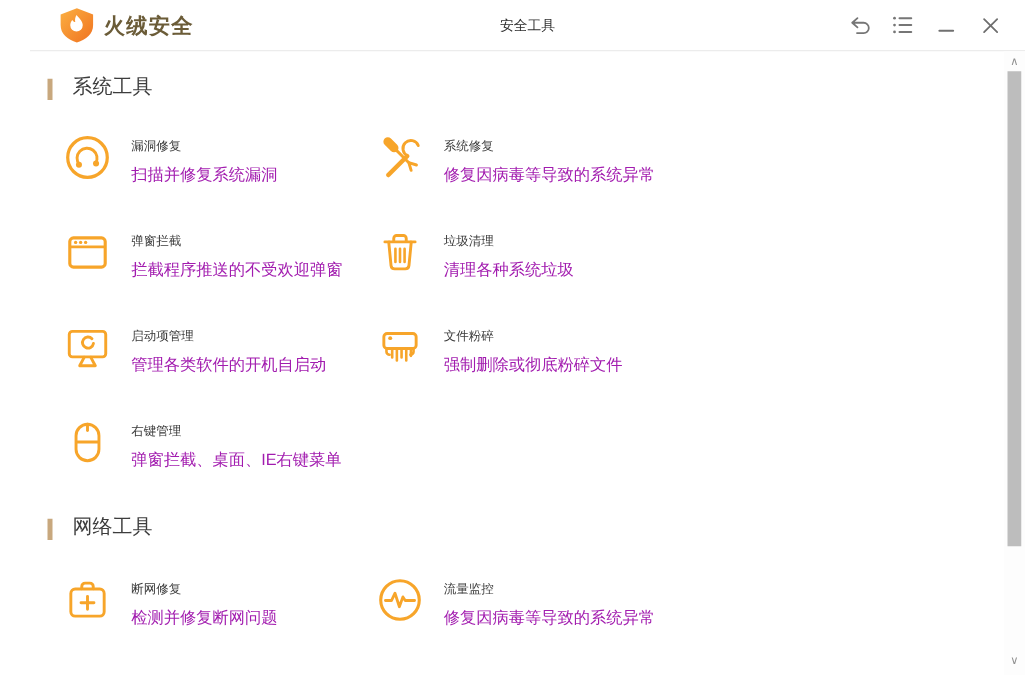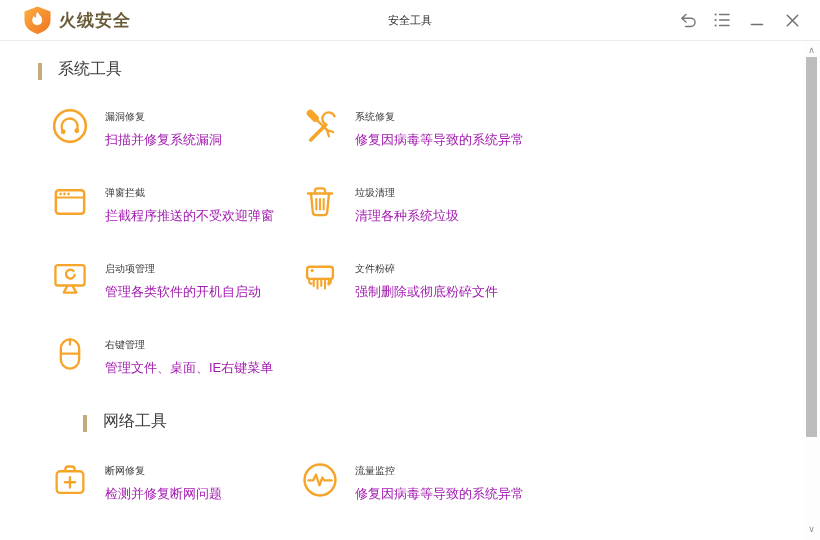--- a/index.html
+++ b/index.html
@@ -3,31 +3,31 @@
 <meta charset="utf-8">
 <style>
   * { margin:0; padding:0; box-sizing:border-box; }
   html,body { width:820px; height:540px; }
   body {
     font-family:"Liberation Sans","DejaVu Sans",sans-serif;
     background:#ffffff; overflow:hidden; position:relative;
   }
   .titlebar {
     height:41px; border-bottom:1px solid #ececec;
-    display:flex; align-items:center; position:relative; background:#fff;
+    display:flex; align-items:center; position:relative; background:#fff;margin-left:24px;
   }
   .brand { display:flex; align-items:center; gap:8px; padding-left:24px; position:relative; z-index:2; }
   .brand-text { font-size:17px; font-weight:bold; color:#6b5c38; letter-spacing:1px; }
   .page-title { position:absolute; left:0; right:0; text-align:center; font-size:11px; color:#2f2f2f; }
   .controls { margin-left:auto; display:flex; align-items:center; gap:11px; padding-right:16px; position:relative; z-index:2; }
   .ctrl-btn { width:24px; height:24px; background:none; border:none; display:flex; align-items:center; justify-content:center; cursor:pointer; }
   .content { padding-left:38px; }
   .section-header { display:flex; align-items:flex-end; gap:16px; height:18px; }
   .sh-0 { margin-top:21px; }
-  .sh-1 { margin-top:4px;margin-left:45px; }
+  .sh-1 { margin-top:4px; }
   .section-bar { width:4px; height:17px; background:#C8A87E; flex:none; }
   .section-label { font-size:16px; color:#3d3d3d; }
   .tool-grid { display:flex; flex-wrap:wrap; padding-left:12px; width:756px; }
   .g-0 { margin-top:26px; }
   .g-1 { margin-top:28px; }
   .tool { width:250px; height:76px; display:flex; gap:15px; cursor:pointer; align-items:flex-start; }
   .tool-icon { width:40px; height:40px; flex:none; display:block; }
   .tool-text { padding-top:4px; display:block; }
   .tool-title { font-size:10px; color:#3a3a3a; white-space:nowrap; }
   .tool-desc { font-size:13px; color:#a21caf; margin-top:7px; white-space:nowrap; }
@@ -161,21 +161,21 @@
         </span>
       </div>
       <div class="tool">
         <span class="tool-icon"><svg viewBox="0 0 48 48" width="40" height="40" fill="none" stroke="#F7A52A" stroke-width="2.8" stroke-linecap="round" stroke-linejoin="round">
             <rect x="13" y="6.5" width="22" height="35" rx="11"></rect>
             <path d="M24 6.5 v6"></path>
             <path d="M13.5 23.5 h21"></path>
           </svg></span>
         <span class="tool-text">
           <div class="tool-title">右键管理</div>
-          <div class="tool-desc">管理文件、桌面、IE右键菜单</div>
+          <div class="tool-desc">弹窗拦截、桌面、IE右键菜单</div>
         </span>
       </div>
     </div>
     <div class="section-header sh-1">
       <span class="section-bar"></span>
       <span class="section-label">网络工具</span>
     </div>
     <div class="tool-grid g-1">
       <div class="tool">
         <span class="tool-icon"><svg viewBox="0 0 48 48" width="40" height="40" fill="none" stroke="#F7A52A" stroke-width="2.8" stroke-linecap="round" stroke-linejoin="round">

